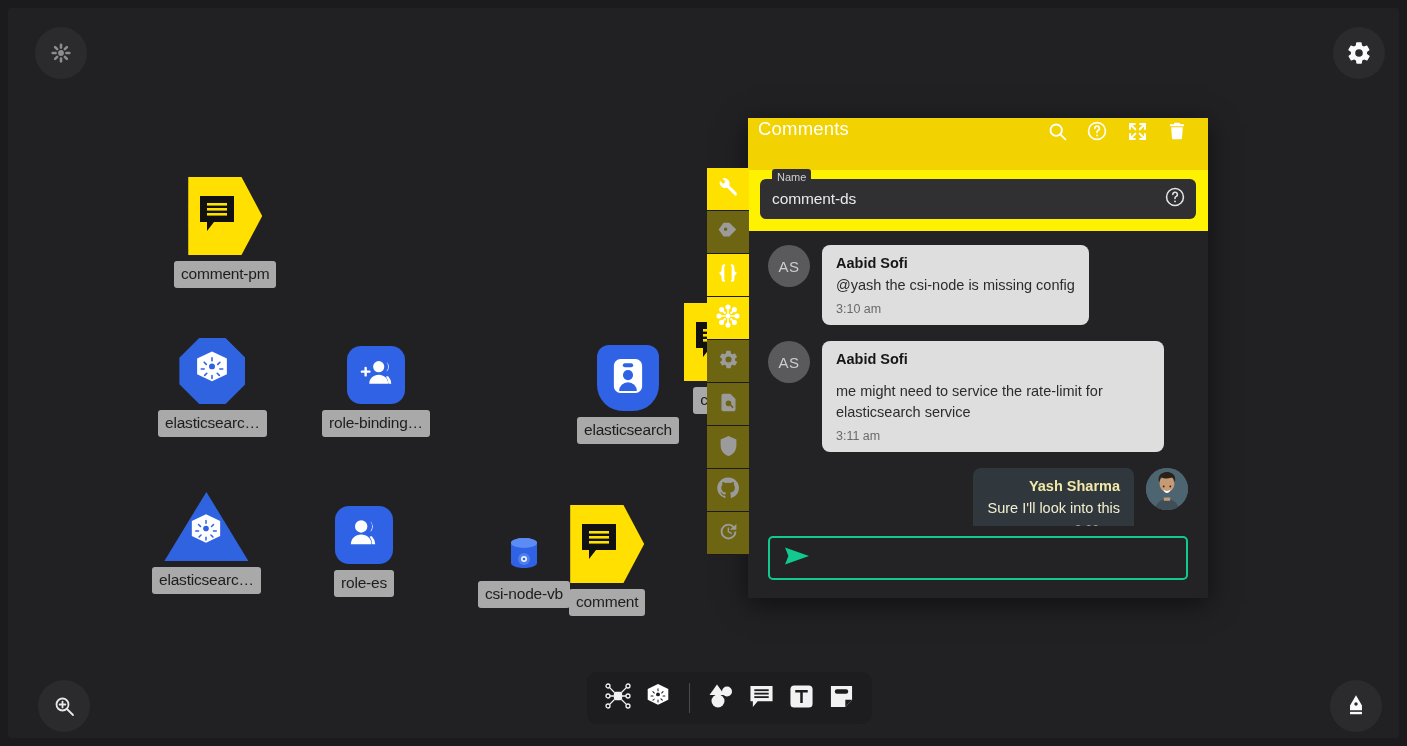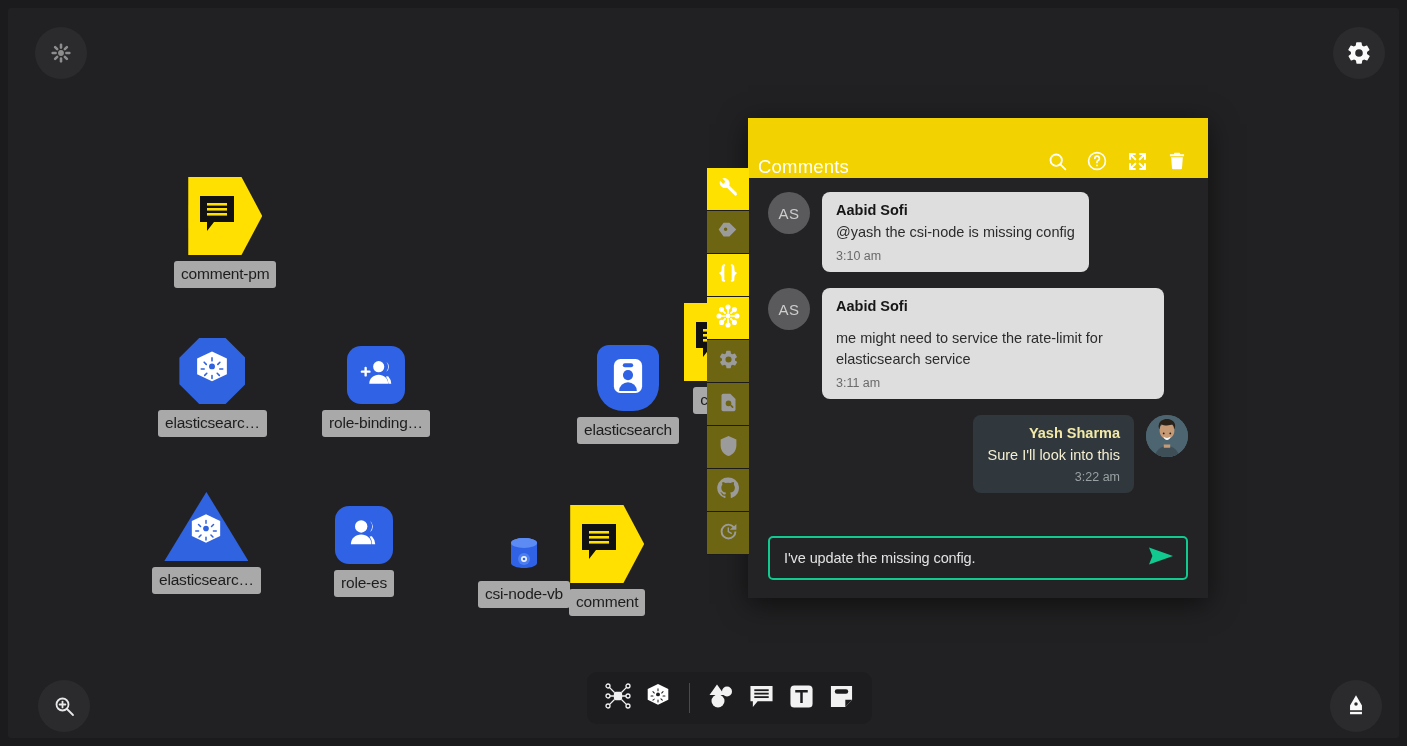--- a/index.html
+++ b/index.html
@@ -115,23 +115,23 @@
   #comments-panel {
     position: absolute;
     left: 740px; top: 110px;
     width: 460px; height: 480px;
     background: #232326;
     box-shadow: 0 6px 26px rgba(0,0,0,.55);
     display: flex; flex-direction: column;
     z-index: 40;
   }
   #panel-header {
-    height: 60px;
+    height: 52px;
     background: #F2D200;
-    display: flex; align-items: flex-end;
+    display: flex; align-items: flex-start;
     padding: 0 16px 0 10px;
     flex: 0 0 auto;
   }
   #panel-title {
     color: #ffffff;
     font-size: 18.5px;
     flex: 1;
     letter-spacing: .2px;
   }
   .hdr-icon {
@@ -617,20 +617,35 @@
         <div class="hdr-icon">
           <span>
             <svg width="20" height="20" viewBox="0 0 24 24" fill="#ffffff">
               <path d="M9 2h6l1 2h4.5v2.4H3.5V4H8z"></path>
               <path d="M5 7.6h14l-1 13.2a1.4 1.4 0 0 1-1.4 1.2H7.4A1.4 1.4 0 0 1 6 20.8z"></path>
             </svg>
           </span>
         </div>
       </div>
 
+      <div id="name-wrap">
+        <div id="name-field">
+          <div id="name-legend">Name</div>
+          <div id="name-value">comment-ds</div>
+          <div id="name-help">
+            <span>
+              <svg width="22" height="22" viewBox="0 0 24 24" fill="none" stroke="#e3e3e3" stroke-width="1.7">
+                <circle cx="12" cy="12" r="9.2"></circle>
+                <path d="M9.6 9.2a2.5 2.5 0 1 1 3.3 2.4c-.7.3-.9.9-.9 1.6v.5" stroke-linecap="round"></path>
+                <circle cx="12" cy="16.8" r="1" fill="#e3e3e3" stroke="none"></circle>
+              </svg>
+            </span>
+          </div>
+        </div>
+      </div>
 
       <div id="msg-list">
 
         <div class="msg-row left">
           <div class="avatar-initials">AS</div>
           <div class="bubble">
             <div class="author">Aabid Sofi</div>
             <div class="text">@yash the csi-node is missing config</div>
             <div class="time">3:10 am</div>
           </div>
@@ -660,21 +675,20 @@
               <path d="M17.8 29.4h6.4v3.4h-6.4z" fill="#c79a76"></path>
               <path d="M18.6 18.4a.9.9 0 1 1-.9-.9.9.9 0 0 1 .9.9zm6.6 0a.9.9 0 1 1-.9-.9.9.9 0 0 1 .9.9z" fill="#231b14"></path>
               <path d="M17.4 21.6c1.6 1.8 5.6 1.8 7.2 0-.4 2.4-2 3.4-3.6 3.4s-3.2-1-3.6-3.4z" fill="#fdfdfd"></path>
             </svg>
           </div>
         </div>
       </div>
 
       <div id="composer-wrap">
         <div id="composer">
-          <div id="composer-text">I've update the missing config.</div>
           <div id="send-btn">
             <span>
               <svg width="26" height="22" viewBox="0 0 26 22" fill="#12C98F">
                 <path d="M1 2.5 25 11 1 19.5l3.4-8.5z"></path>
               </svg>
             </span>
           </div>
         </div>
       </div>
     </div>

